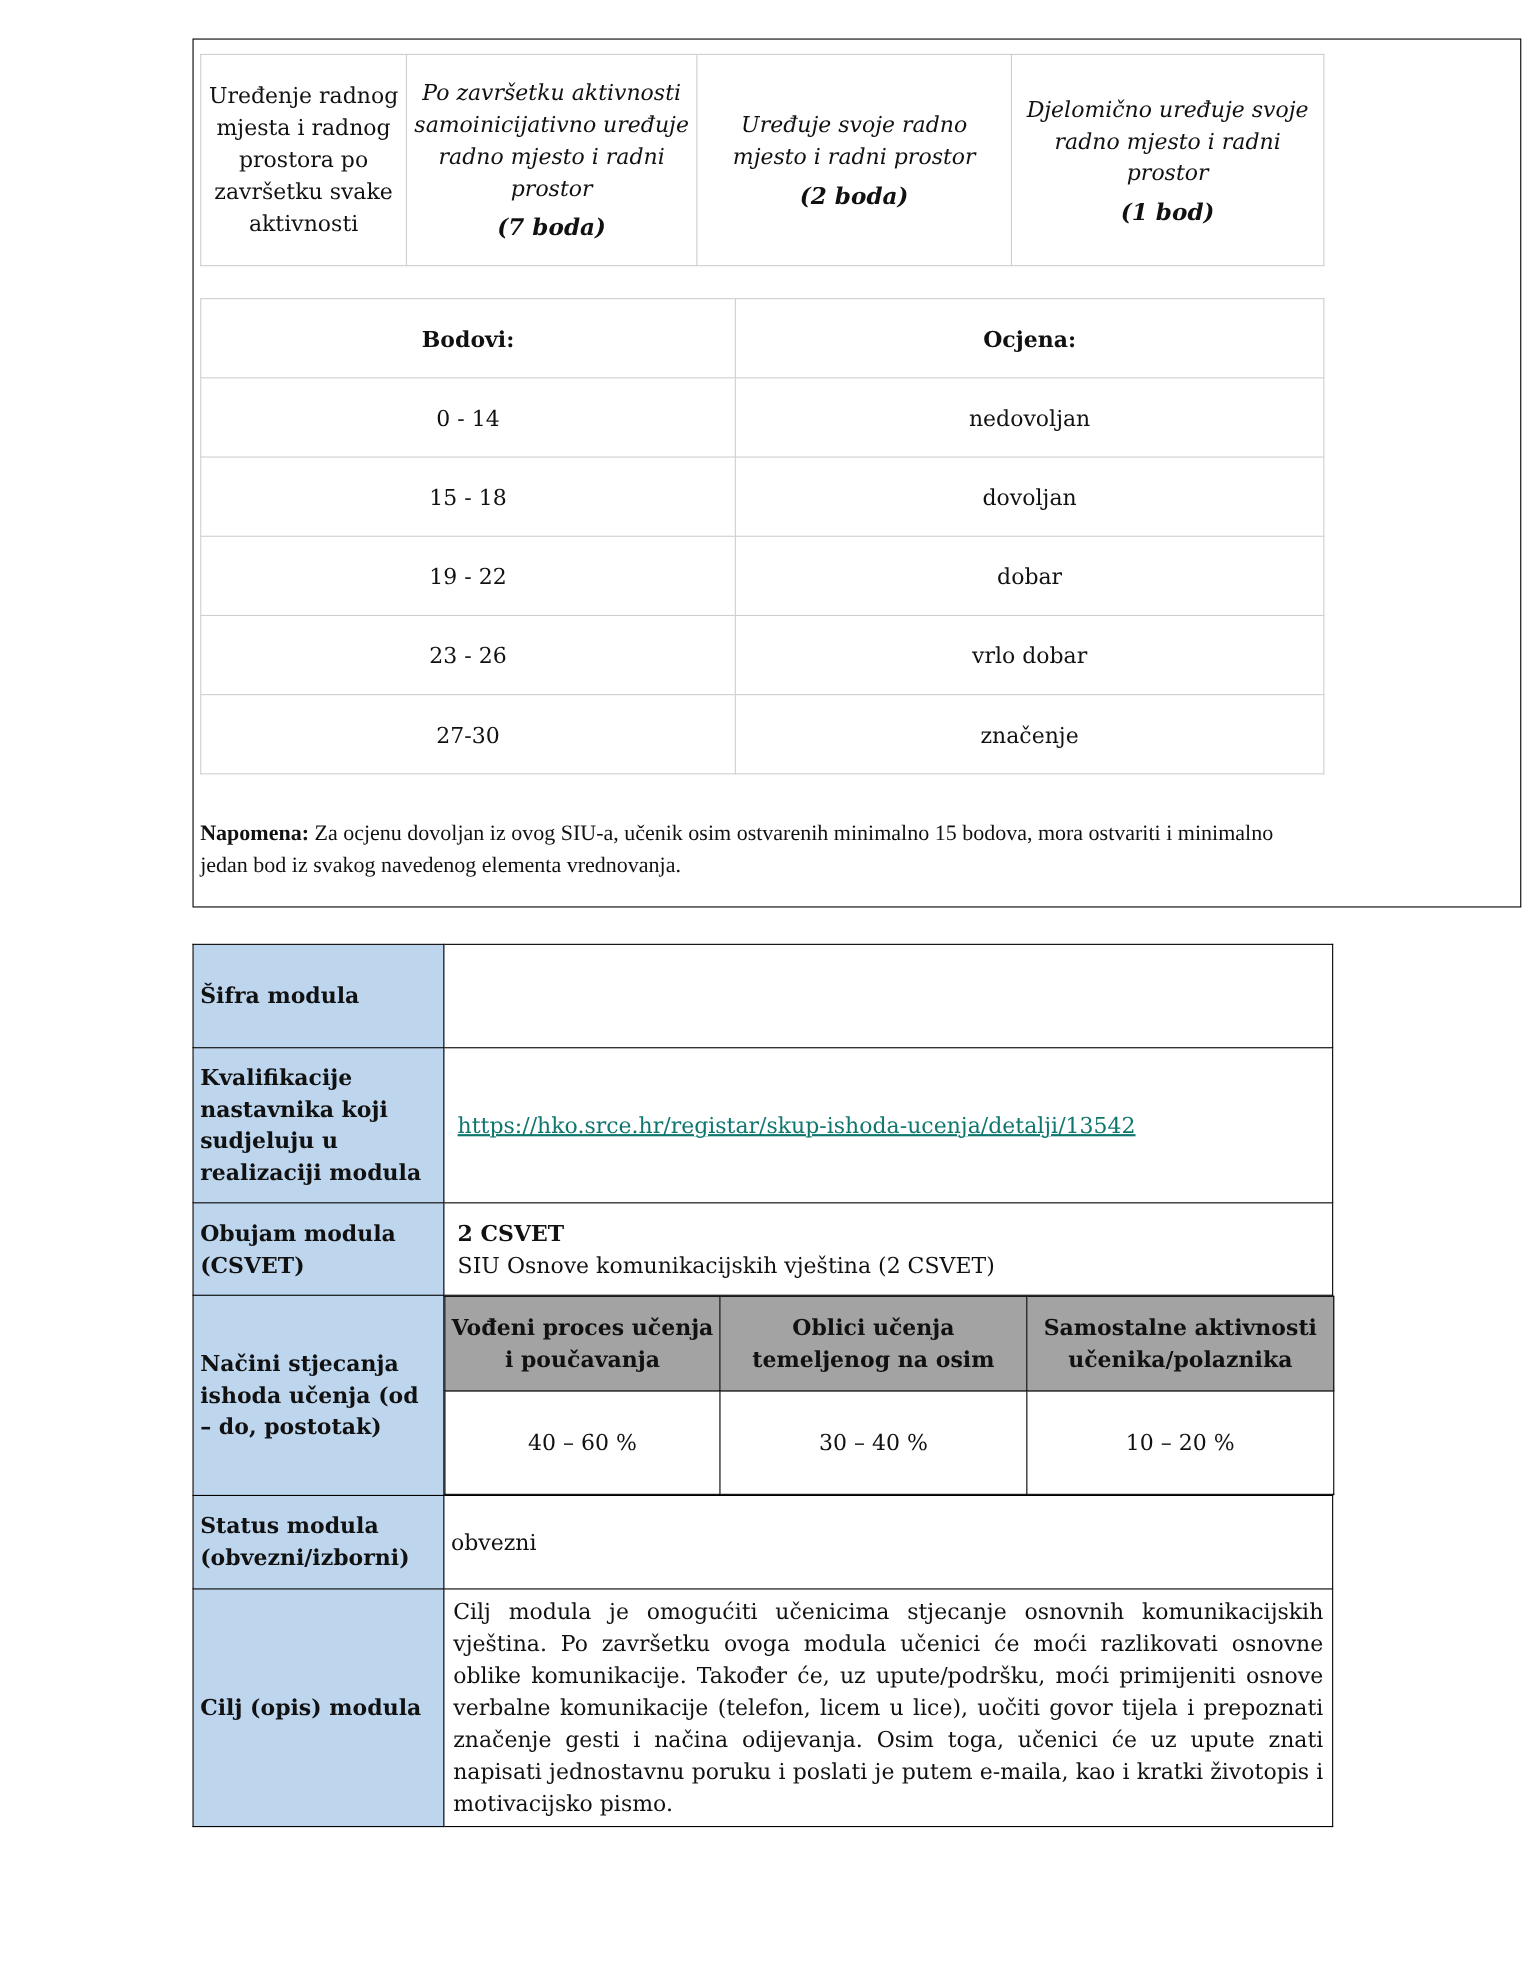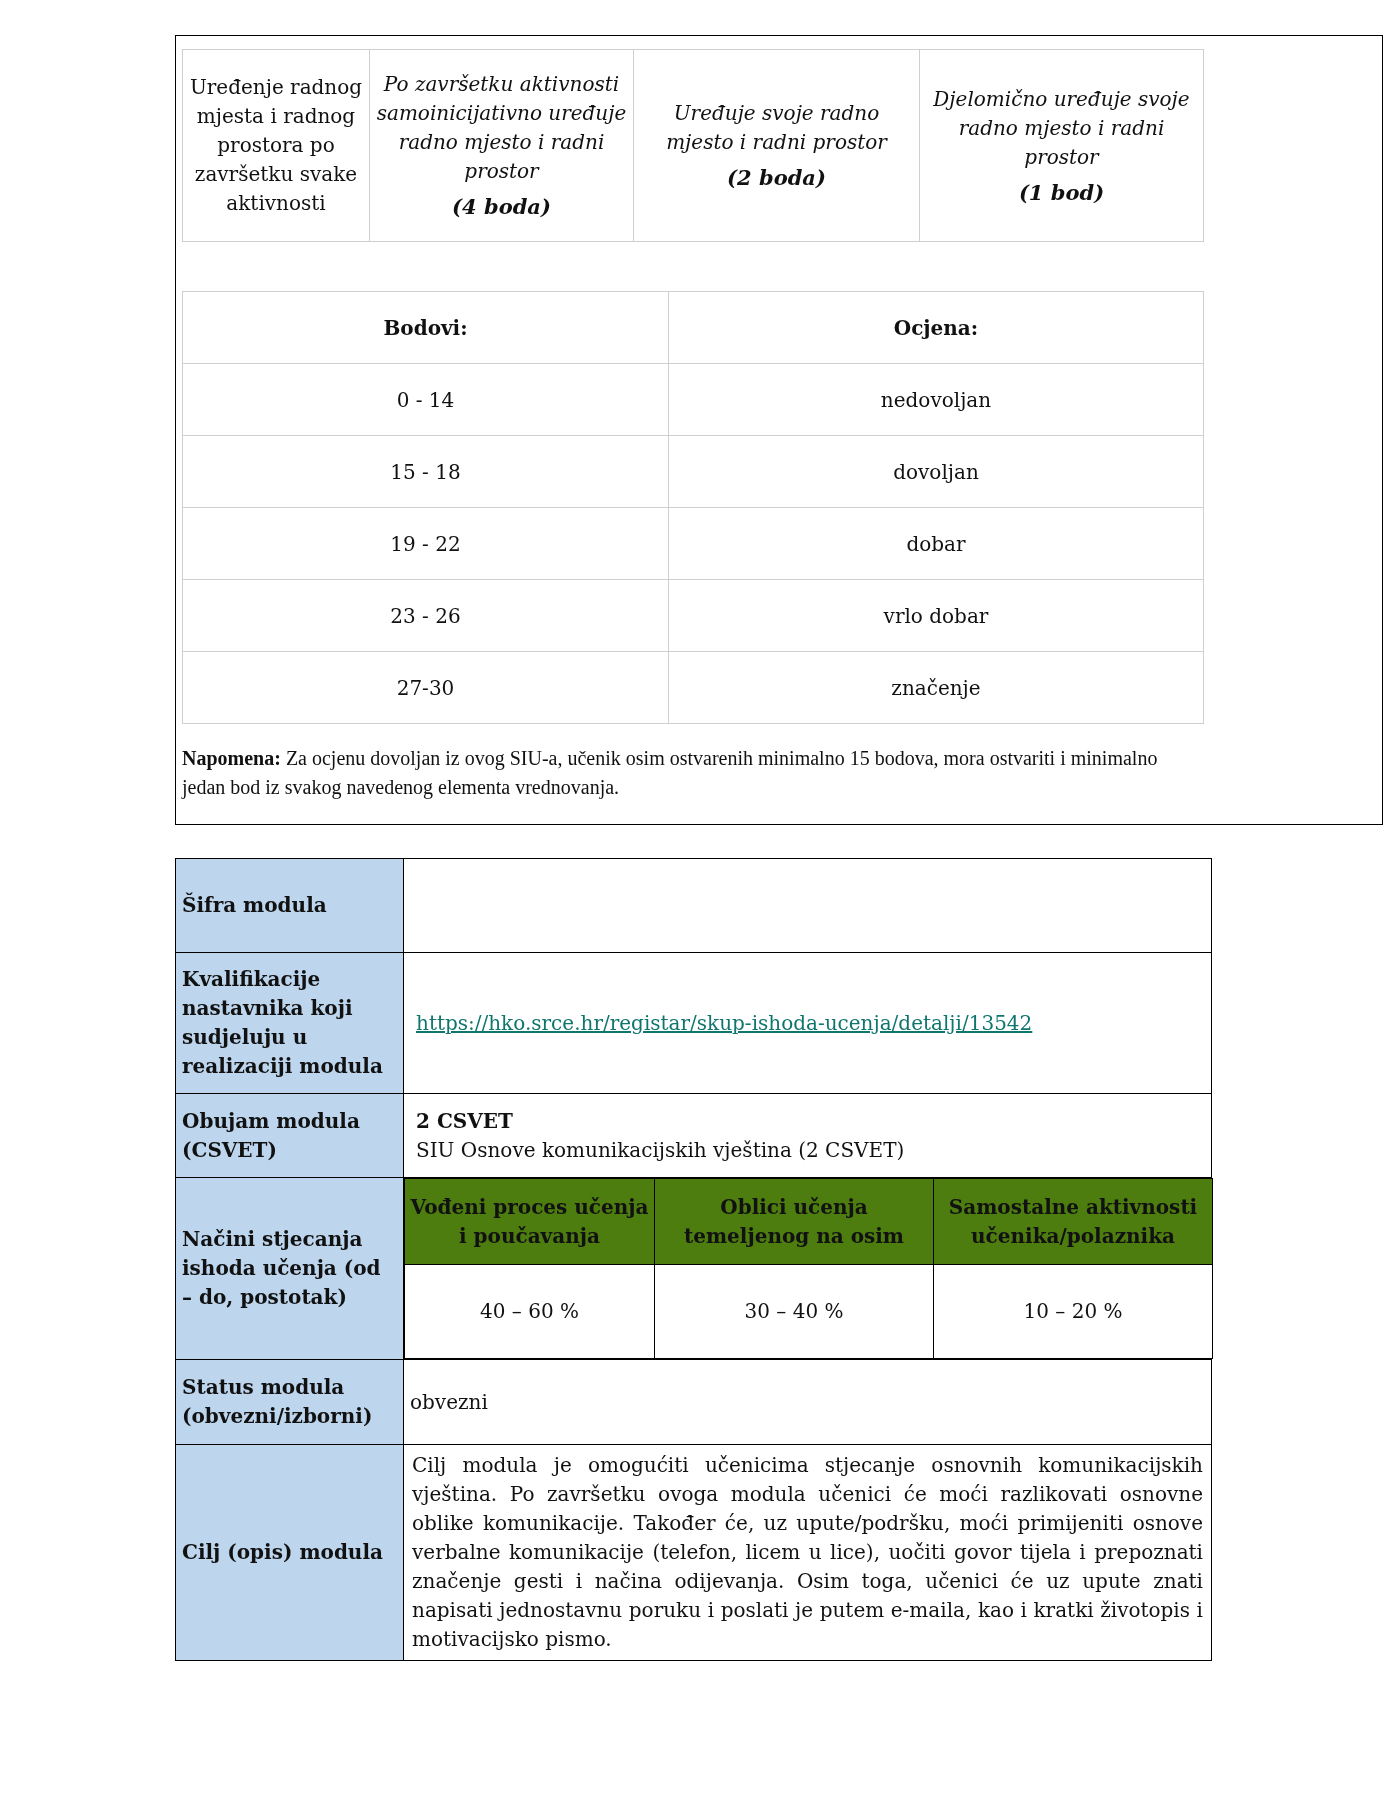--- a/index.html
+++ b/index.html
@@ -8,37 +8,37 @@
 
   
   #box1 { left: 175px; top: 35px; width: 1208px; height: 790px; border: 1.5px solid #000; }
   table { border-collapse: collapse; table-layout: fixed; }
   .gray td { border: 1.5px solid #cfcfcf; }
   #crit { position: absolute; left: 6px; top: 13px; width: 1021px; height: 193px; }
   #crit td { text-align: center; vertical-align: middle; font-size: 20px; line-height: 29px; padding: 0 6px; }
   #crit td.it { font-style: italic; }
   #crit .pts { display: block; font-weight: bold; font-style: italic; font-size: 21px; margin-top: 6px; }
 
-  #grades { position: absolute; left: 6px; top: 255px; width: 1021px; }
+  #grades { position: absolute; left: 6px; top: 235px; width: 1021px; }
   #grades td { text-align: center; vertical-align: middle; font-size: 20px; height: 69px; }
   #grades tr.hd td { font-weight: bold; }
 
   #note { position: absolute; left: 6px; top: 708px; width: 1000px; font-size: 20px; line-height: 29px; font-family: "Liberation Serif", serif; }
   #note b { font-weight: bold; }
 
   
   #mod { position: absolute; left: 175px; top: 858px; width: 1036px; }
   #mod td { border: 1.5px solid #000; font-size: 20px; line-height: 29px; vertical-align: middle; }
   #mod td.lbl { background: #bdd6ee; font-weight: bold; padding: 0 6px; width: 228px; }
   #mod td.val { padding: 0 12px; }
   #mod td.val b { font-weight: bold; }
   .link { color: #0f766e; text-decoration: underline; cursor: pointer; }
   .sub { width: 100%; height: 100%; border-collapse: collapse; }
   #mod .sub td { text-align: center; }
-  #mod .sub td.sh { background: #4d7c0f; font-weight: bold; height: 83px; }
+  #mod .sub td.sh { background: #a3a3a3; font-weight: bold; height: 83px; }
   #mod .sub td.sv { height: 91px; }
   #mod td.nest { padding: 0; border: none; }
   .just { text-align: justify; padding: 6px 8px !important; }
 </style>
 </head>
 <body>
 
 <div id="box1" class="abs">
 
   <table id="crit" class="gray">
@@ -46,21 +46,21 @@
         <col style="width:187px">
         <col style="width:264px">
         <col style="width:286px">
         <col style="width:284px">
       </colgroup>
     <tbody>
         <tr>
       <td>Uređenje radnog mjesta i radnog prostora po završetku svake aktivnosti</td>
       <td class="it">
         <span>Po završetku aktivnosti samoinicijativno uređuje radno mjesto i radni prostor</span>
-        <span class="pts">(4 boda)</span>
+        <span class="pts">(7 boda)</span>
       </td>
       <td class="it">
         <span>Uređuje svoje radno mjesto i radni prostor</span>
         <span class="pts">(2 boda)</span>
       </td>
       <td class="it">
         <span>Djelomično uređuje svoje radno mjesto i radni prostor</span>
         <span class="pts">(1 bod)</span>
       </td>
     </tr>

